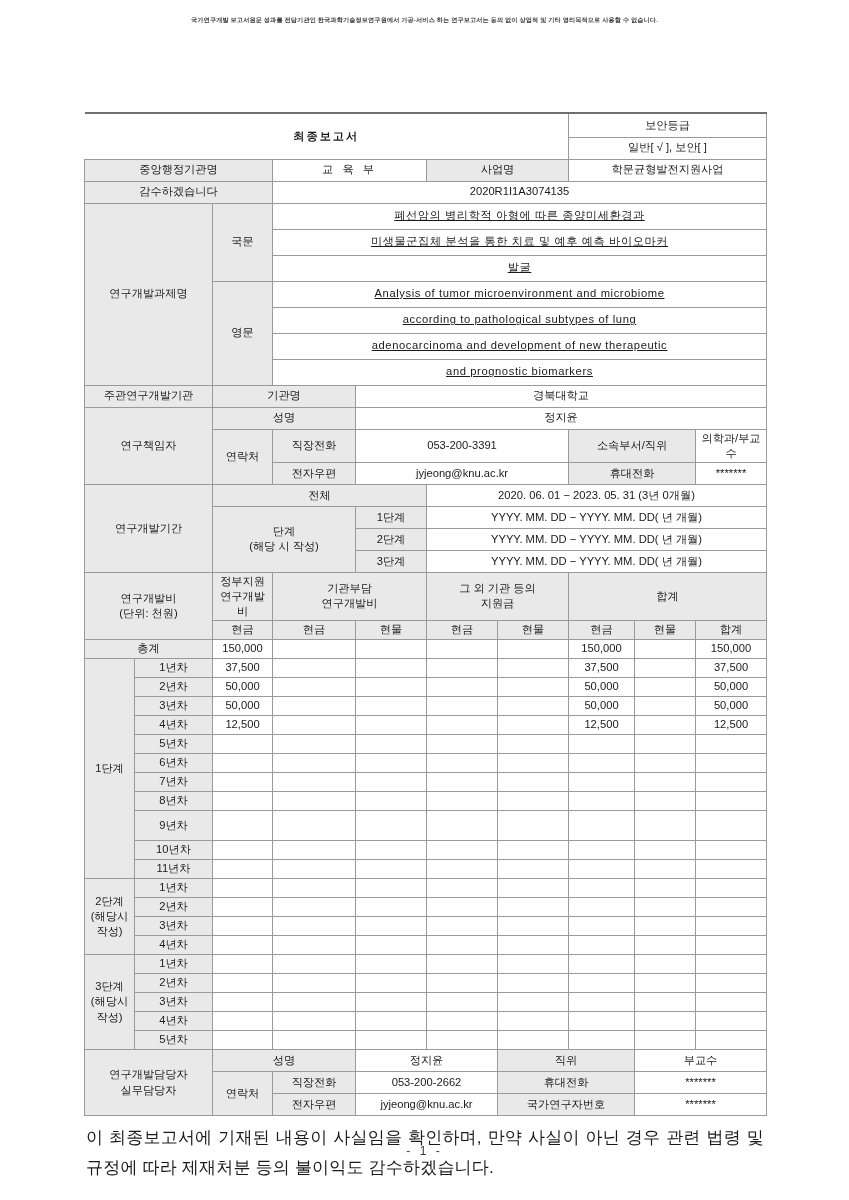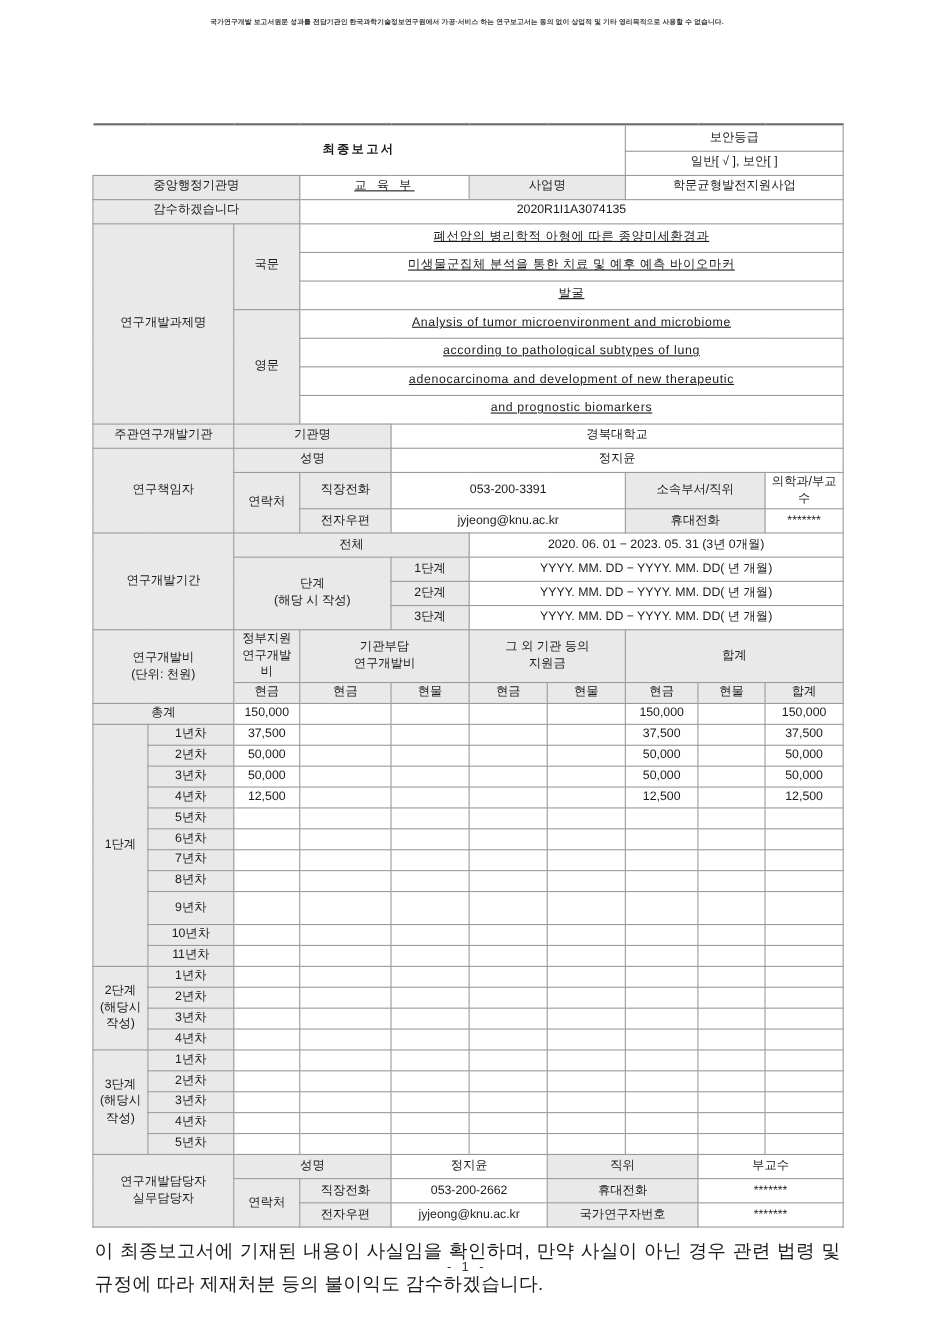--- a/index.html
+++ b/index.html
@@ -46,21 +46,21 @@
   .nb-top { border-top: 2px solid #6f6f6f !important; }
   .title-cell {
     font-size: 21px;
     font-weight: bold;
     letter-spacing: 2px;
     height: 46px;
     border-left: none !important;
     border-top: 2px solid #6f6f6f !important;
   }
   .row-h22 td { height: 22px; }
-  .spaced { letter-spacing: 3px; text-decoration: underline; }
+  .spaced { letter-spacing: 3px; }
   .ko-title-line { height: 26px; letter-spacing: 0.6px; text-decoration: underline; }
   .en-title { letter-spacing: 0.6px; font-size: 11px; }
   .money { text-align: center; font-size: 11.4px; }
   .yearlbl { font-size: 10.8px; }
   .stagelbl { font-size: 10.8px; line-height: 1.5; }
   .declaration {
     margin-top: 7px;
     font-size: 17px;
     line-height: 1.75;
     text-align: justify;

